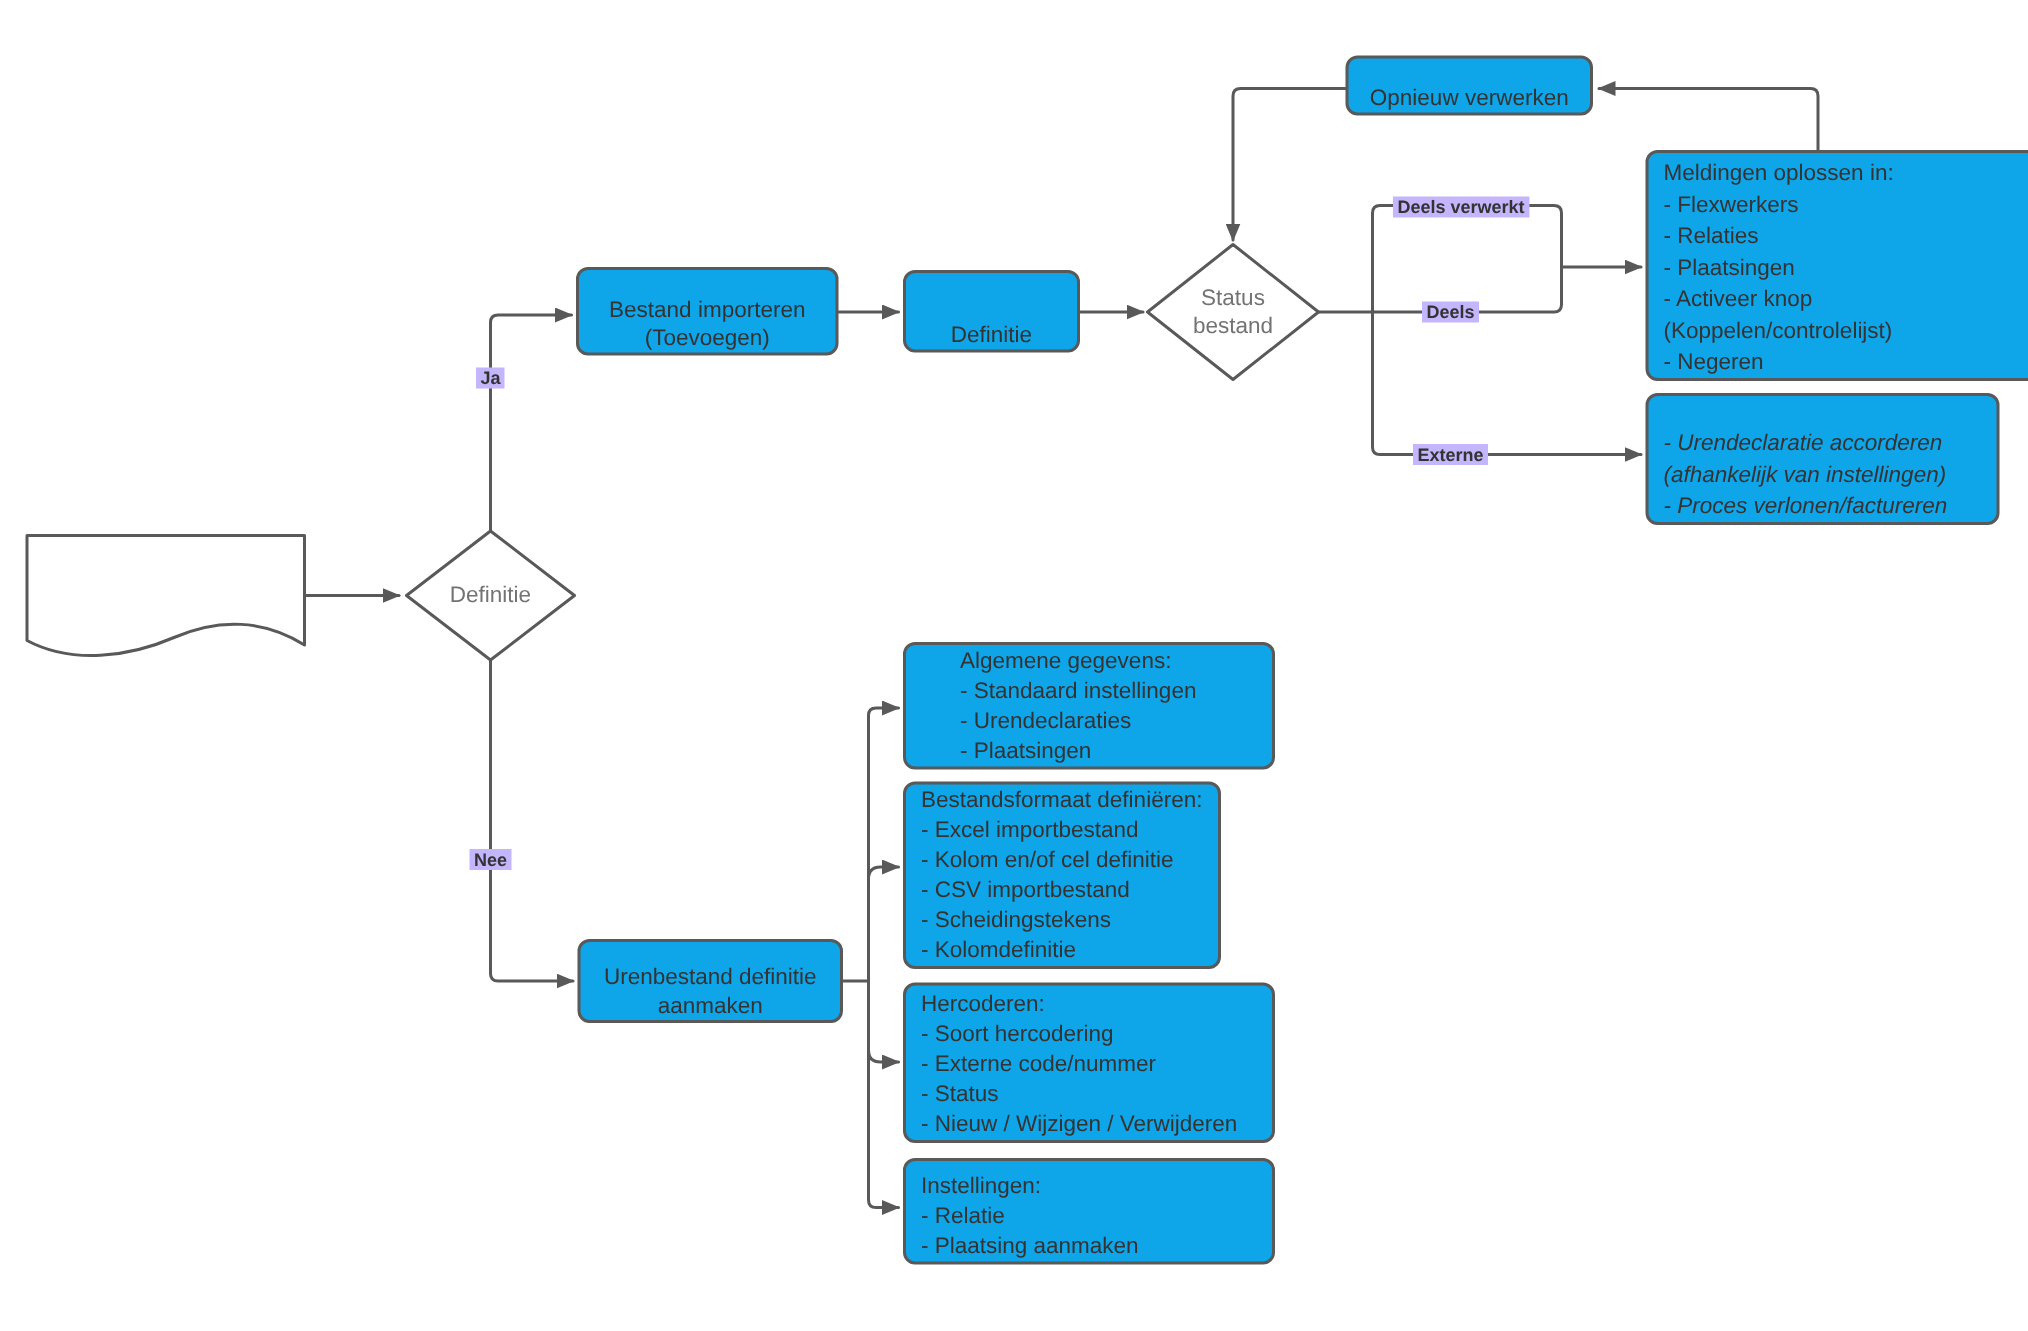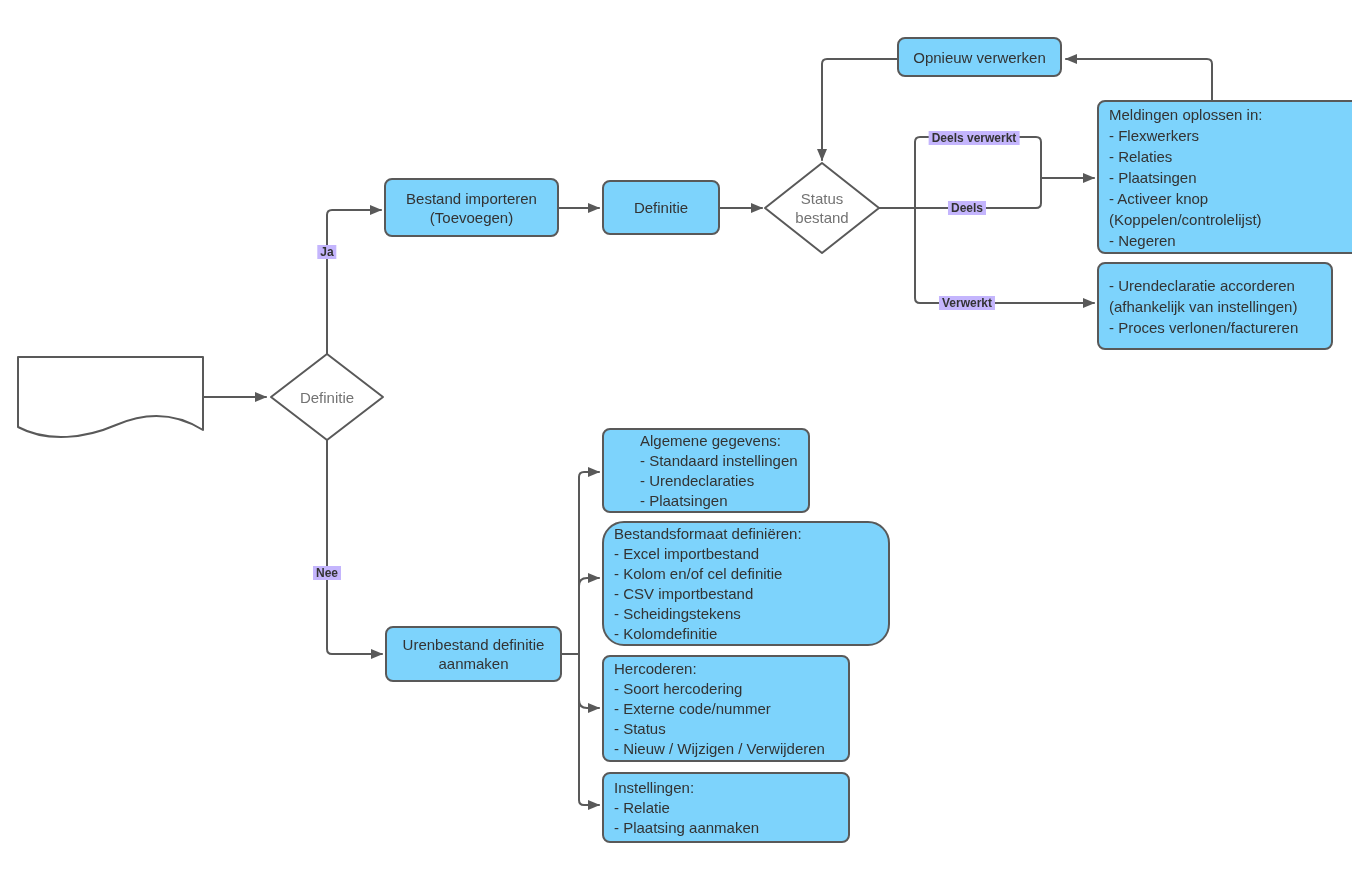--- a/index.html
+++ b/index.html
@@ -4,23 +4,23 @@
 <style>
   html,body { margin:0; padding:0; background:#ffffff; }
   .stage {
     position:relative; width:1352px; height:887px; background:#ffffff;
     font-family:"Liberation Sans", sans-serif; overflow:hidden;
   }
   svg.wires { position:absolute; left:0; top:0; width:1352px; height:887px; }
   svg.wires path.wire { fill:none; stroke:#595959; stroke-width:2; stroke-linecap:round; stroke-linejoin:round; }
   svg.wires .shape { fill:#ffffff; stroke:#595959; stroke-width:2; stroke-linejoin:round; }
   .node {
-    position:absolute; box-sizing:border-box; background:#7dd3fc;
+    position:absolute; box-sizing:border-box; background:#0ea5e9;
     border:2px solid #595959; border-radius:8px;
-    display:flex; align-items:center; justify-content:center;
+    display:flex; align-items:flex-end; justify-content:center;
     color:#333333; font-size:15px; line-height:19px; text-align:center;
     white-space:pre-line;
   }
   .list-node {
     justify-content:flex-start; text-align:left; padding:0 10px;
     line-height:21px;
   }
   .lh20 { line-height:20px; }
   .shape-label {
     position:absolute; transform:translate(-50%,-50%);
@@ -83,36 +83,36 @@
   </div>
   <div class="node list-node" style="left:1097px; top:100px; width:280px; height:154px;">
     <span>Meldingen oplossen in:
 - Flexwerkers
 - Relaties
 - Plaatsingen
 - Activeer knop
 (Koppelen/controlelijst)
 - Negeren</span>
   </div>
-  <div class="node list-node" style="left:1097px; top:262px; width:236px; height:88px;">
+  <div class="node list-node" style="left:1097px; top:262px; width:236px; height:88px;font-style:italic;">
     <span>- Urendeclaratie accorderen
 (afhankelijk van instellingen)
 - Proces verlonen/factureren</span>
   </div>
   <div class="node" style="left:385px; top:626px; width:177px; height:56px;">
     <span>Urenbestand definitie
 aanmaken</span>
   </div>
-  <div class="node list-node lh20" style="left:602px; top:428px; width:208px; height:85px;padding-left:36px;">
+  <div class="node list-node lh20" style="left:602px; top:428px; width:248px; height:85px;padding-left:36px;">
     <span>Algemene gegevens:
 - Standaard instellingen
 - Urendeclaraties
 - Plaatsingen</span>
   </div>
-  <div class="node list-node lh20" style="left:602px; top:521px; width:288px; height:125px;border-radius:22px;">
+  <div class="node list-node lh20" style="left:602px; top:521px; width:212px; height:125px;">
     <span>Bestandsformaat definiëren:
 - Excel importbestand
 - Kolom en/of cel definitie
 - CSV importbestand
 - Scheidingstekens
 - Kolomdefinitie</span>
   </div>
   <div class="node list-node lh20" style="left:602px; top:655px; width:248px; height:107px;">
     <span>Hercoderen:
 - Soort hercodering
@@ -123,15 +123,15 @@
   <div class="node list-node lh20" style="left:602px; top:772px; width:248px; height:71px;">
     <span>Instellingen:
 - Relatie
 - Plaatsing aanmaken</span>
   </div>
 
   <div class="edge-label" style="left:327px; top:252px;">Ja</div>
   <div class="edge-label" style="left:327px; top:573px;">Nee</div>
   <div class="edge-label" style="left:974px; top:138px;">Deels verwerkt</div>
   <div class="edge-label" style="left:967px; top:208px;">Deels</div>
-  <div class="edge-label" style="left:967px; top:303px;">Verwerkt</div>
+  <div class="edge-label" style="left:967px; top:303px;">Externe</div>
 
 </div>
 
 </body></html>

